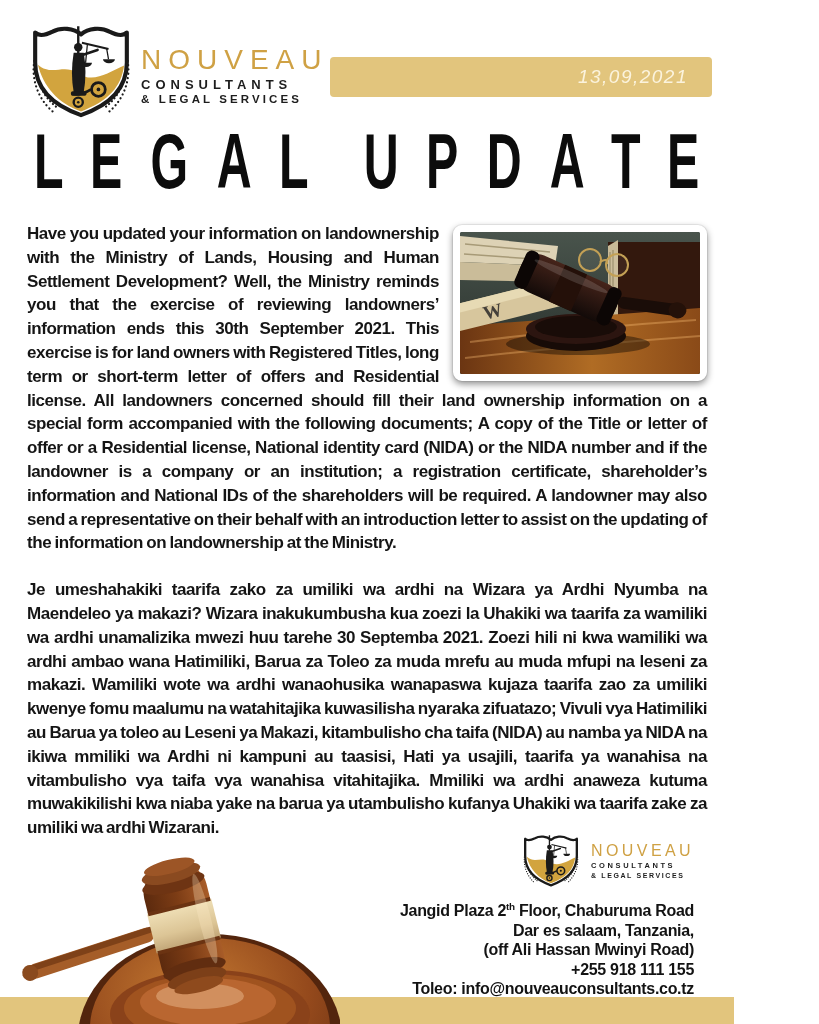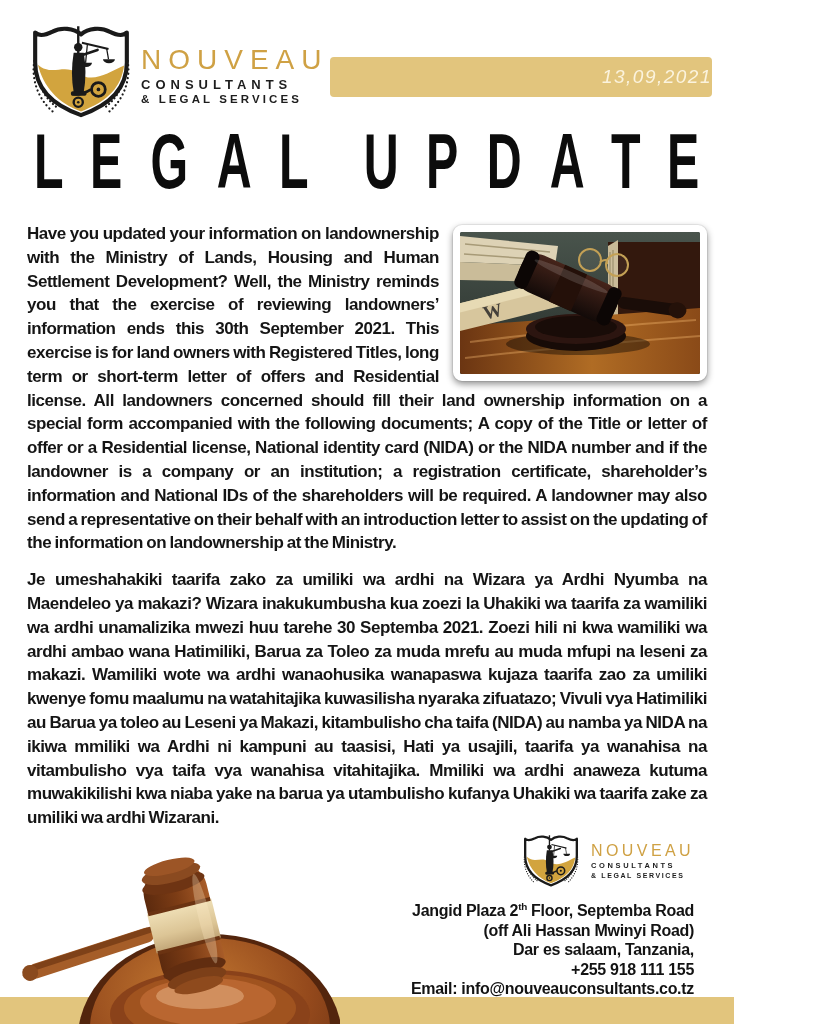--- a/index.html
+++ b/index.html
@@ -10,36 +10,36 @@
   
   .header{position:relative;height:116px;}
   .logo-lg{position:absolute;left:26px;top:24px;width:110px;height:96px;}
   .brand{position:absolute;left:141px;top:46px;}
   .brand-name{font-size:28px;font-weight:400;letter-spacing:7px;color:#cfa144;line-height:1;}
   .brand-sub1{font-size:13px;font-weight:700;letter-spacing:5px;color:#1d1d1d;margin-top:4px;line-height:1;}
   .brand-sub2{font-size:11.5px;font-weight:700;letter-spacing:3.1px;color:#1d1d1d;margin-top:3px;line-height:1;}
   .date-banner{
     position:absolute;left:330px;right:22px;top:57px;height:40px;
     background:#e2c57d;border-radius:4px;
-    display:flex;align-items:center;justify-content:flex-end;box-sizing:border-box;
+    display:flex;align-items:center;justify-content:flex-end;padding-right:24px;box-sizing:border-box;
   }
   .date-text{font-style:italic;font-size:19px;letter-spacing:1.5px;color:#fbf3dd;font-weight:400;}
   
   .title{
     display:flex;justify-content:space-between;align-items:baseline;
     margin:6px 25px 0;height:78px;font-weight:800;color:#0c0c0c;overflow:visible;
   }
   .title span{display:inline-block;font-size:78px;line-height:78px;transform:scaleX(0.62);transform-origin:center;white-space:pre;}
   
   .content{margin:22px 27px 0;}
   .para{
     font-size:17px;font-weight:700;line-height:23.8px;text-align:justify;
     letter-spacing:-0.45px;word-spacing:-1px;color:#151515;margin:0;
   }
-  .para + .para{margin-top:13px;}
+  .para + .para{margin-top:23px;}
   .photo-wrap{
     float:right;width:240px;height:142px;border:7px solid #ffffff;border-radius:9px;
     box-shadow:0 3px 7px rgba(0,0,0,.45),0 0 0 1px rgba(0,0,0,.06);
     margin:3px 0 6px 14px;overflow:hidden;background:#2d3531;
   }
   .photo-wrap svg{display:block;width:100%;height:100%;}
   
   .gold-strip{position:absolute;left:0;right:0;bottom:0;height:27px;background:#e2c57d;z-index:1;}
   .gavel-render{position:absolute;left:4px;bottom:-2px;width:336px;height:194px;z-index:3;}
   .footer-info{position:absolute;top:834px;right:40px;width:380px;text-align:right;z-index:2;}
@@ -227,21 +227,21 @@
       <svg class="logo-sm" viewBox="0 0 120 104">
           <use href="#logo-sym"></use>
         </svg>
       <div class="footer-brand-text">
         <div class="fb-name">NOUVEAU</div>
         <div class="fb-sub1">CONSULTANTS</div>
         <div class="fb-sub2">&amp; LEGAL SERVICES</div>
       </div>
     </div>
     <div class="address">
-      <div><span>Jangid Plaza 2</span><span class="sup">th</span><span> Floor, Septemba Road</span></div>
+      <div><span>Jangid Plaza 2</span><span class="sup">th</span><span> Floor, Chaburuma Road</span></div>
+      <div>Dar es salaam, Tanzania,</div>
       <div>(off Ali Hassan Mwinyi Road)</div>
-      <div>Dar es salaam, Tanzania,</div>
       <div>+255 918 111 155</div>
-      <div>Email: info@nouveauconsultants.co.tz</div>
+      <div>Toleo: info@nouveauconsultants.co.tz</div>
     </div>
   </div>
 
 </div>
 
 </body></html>

